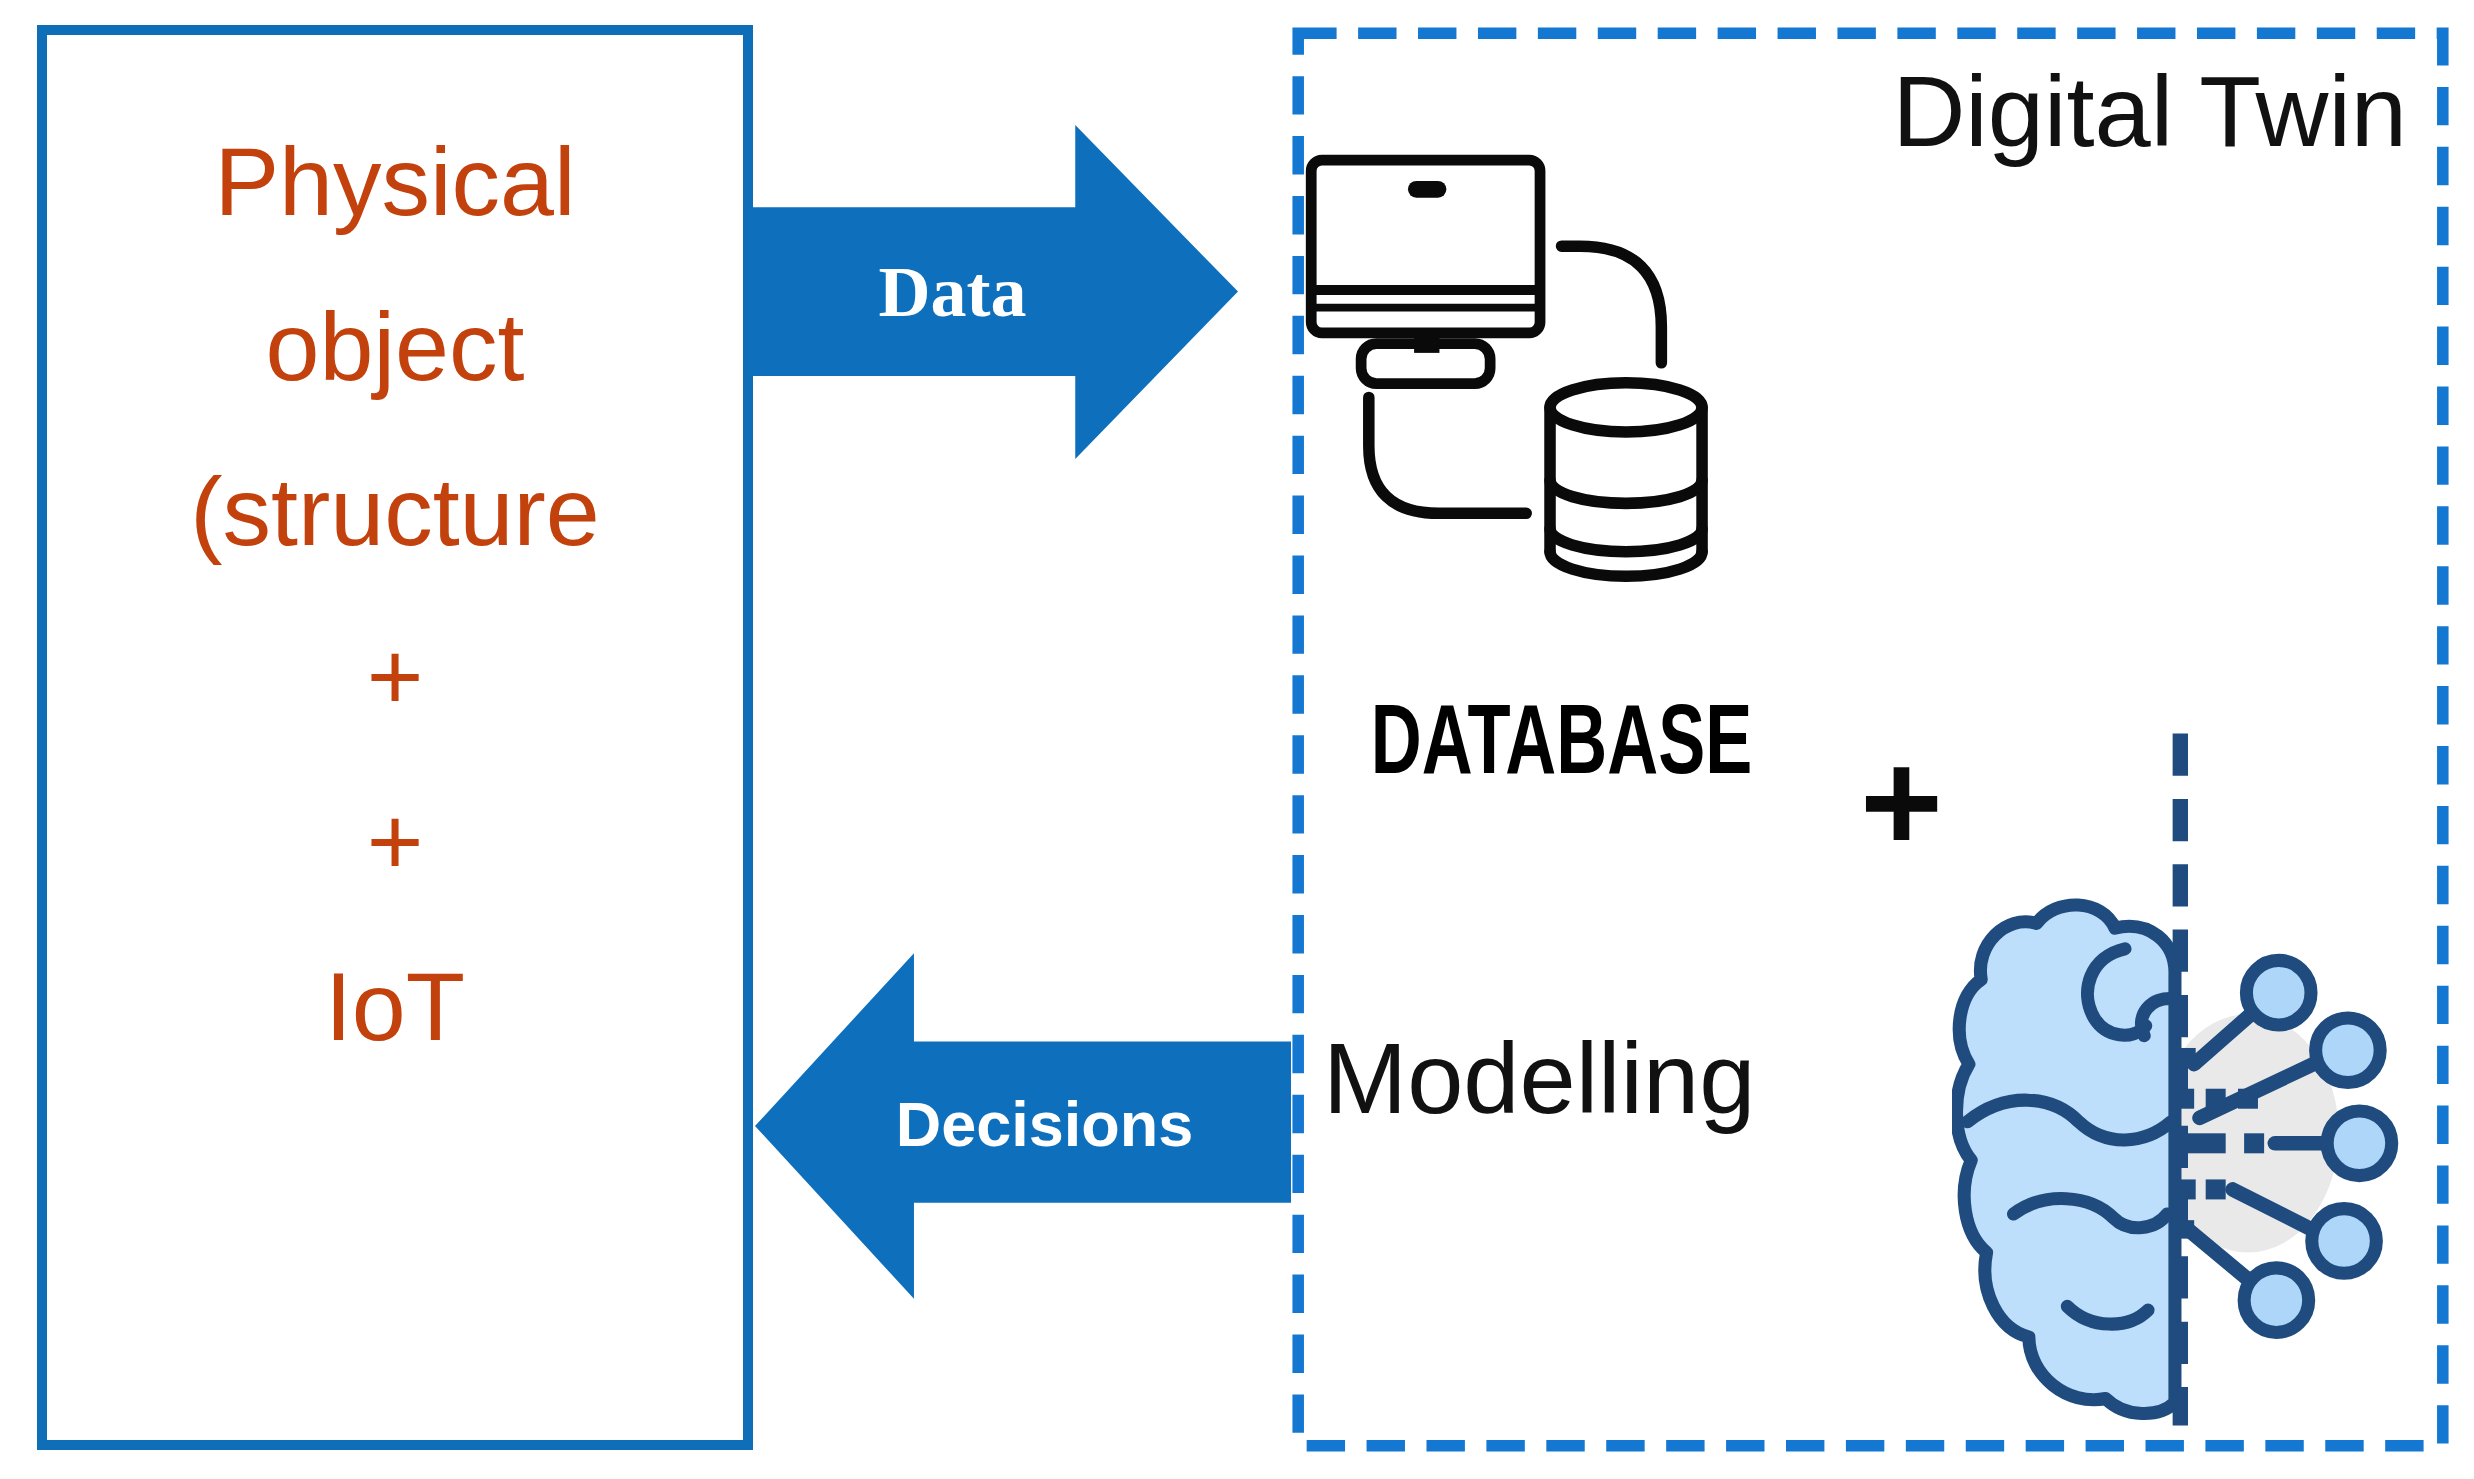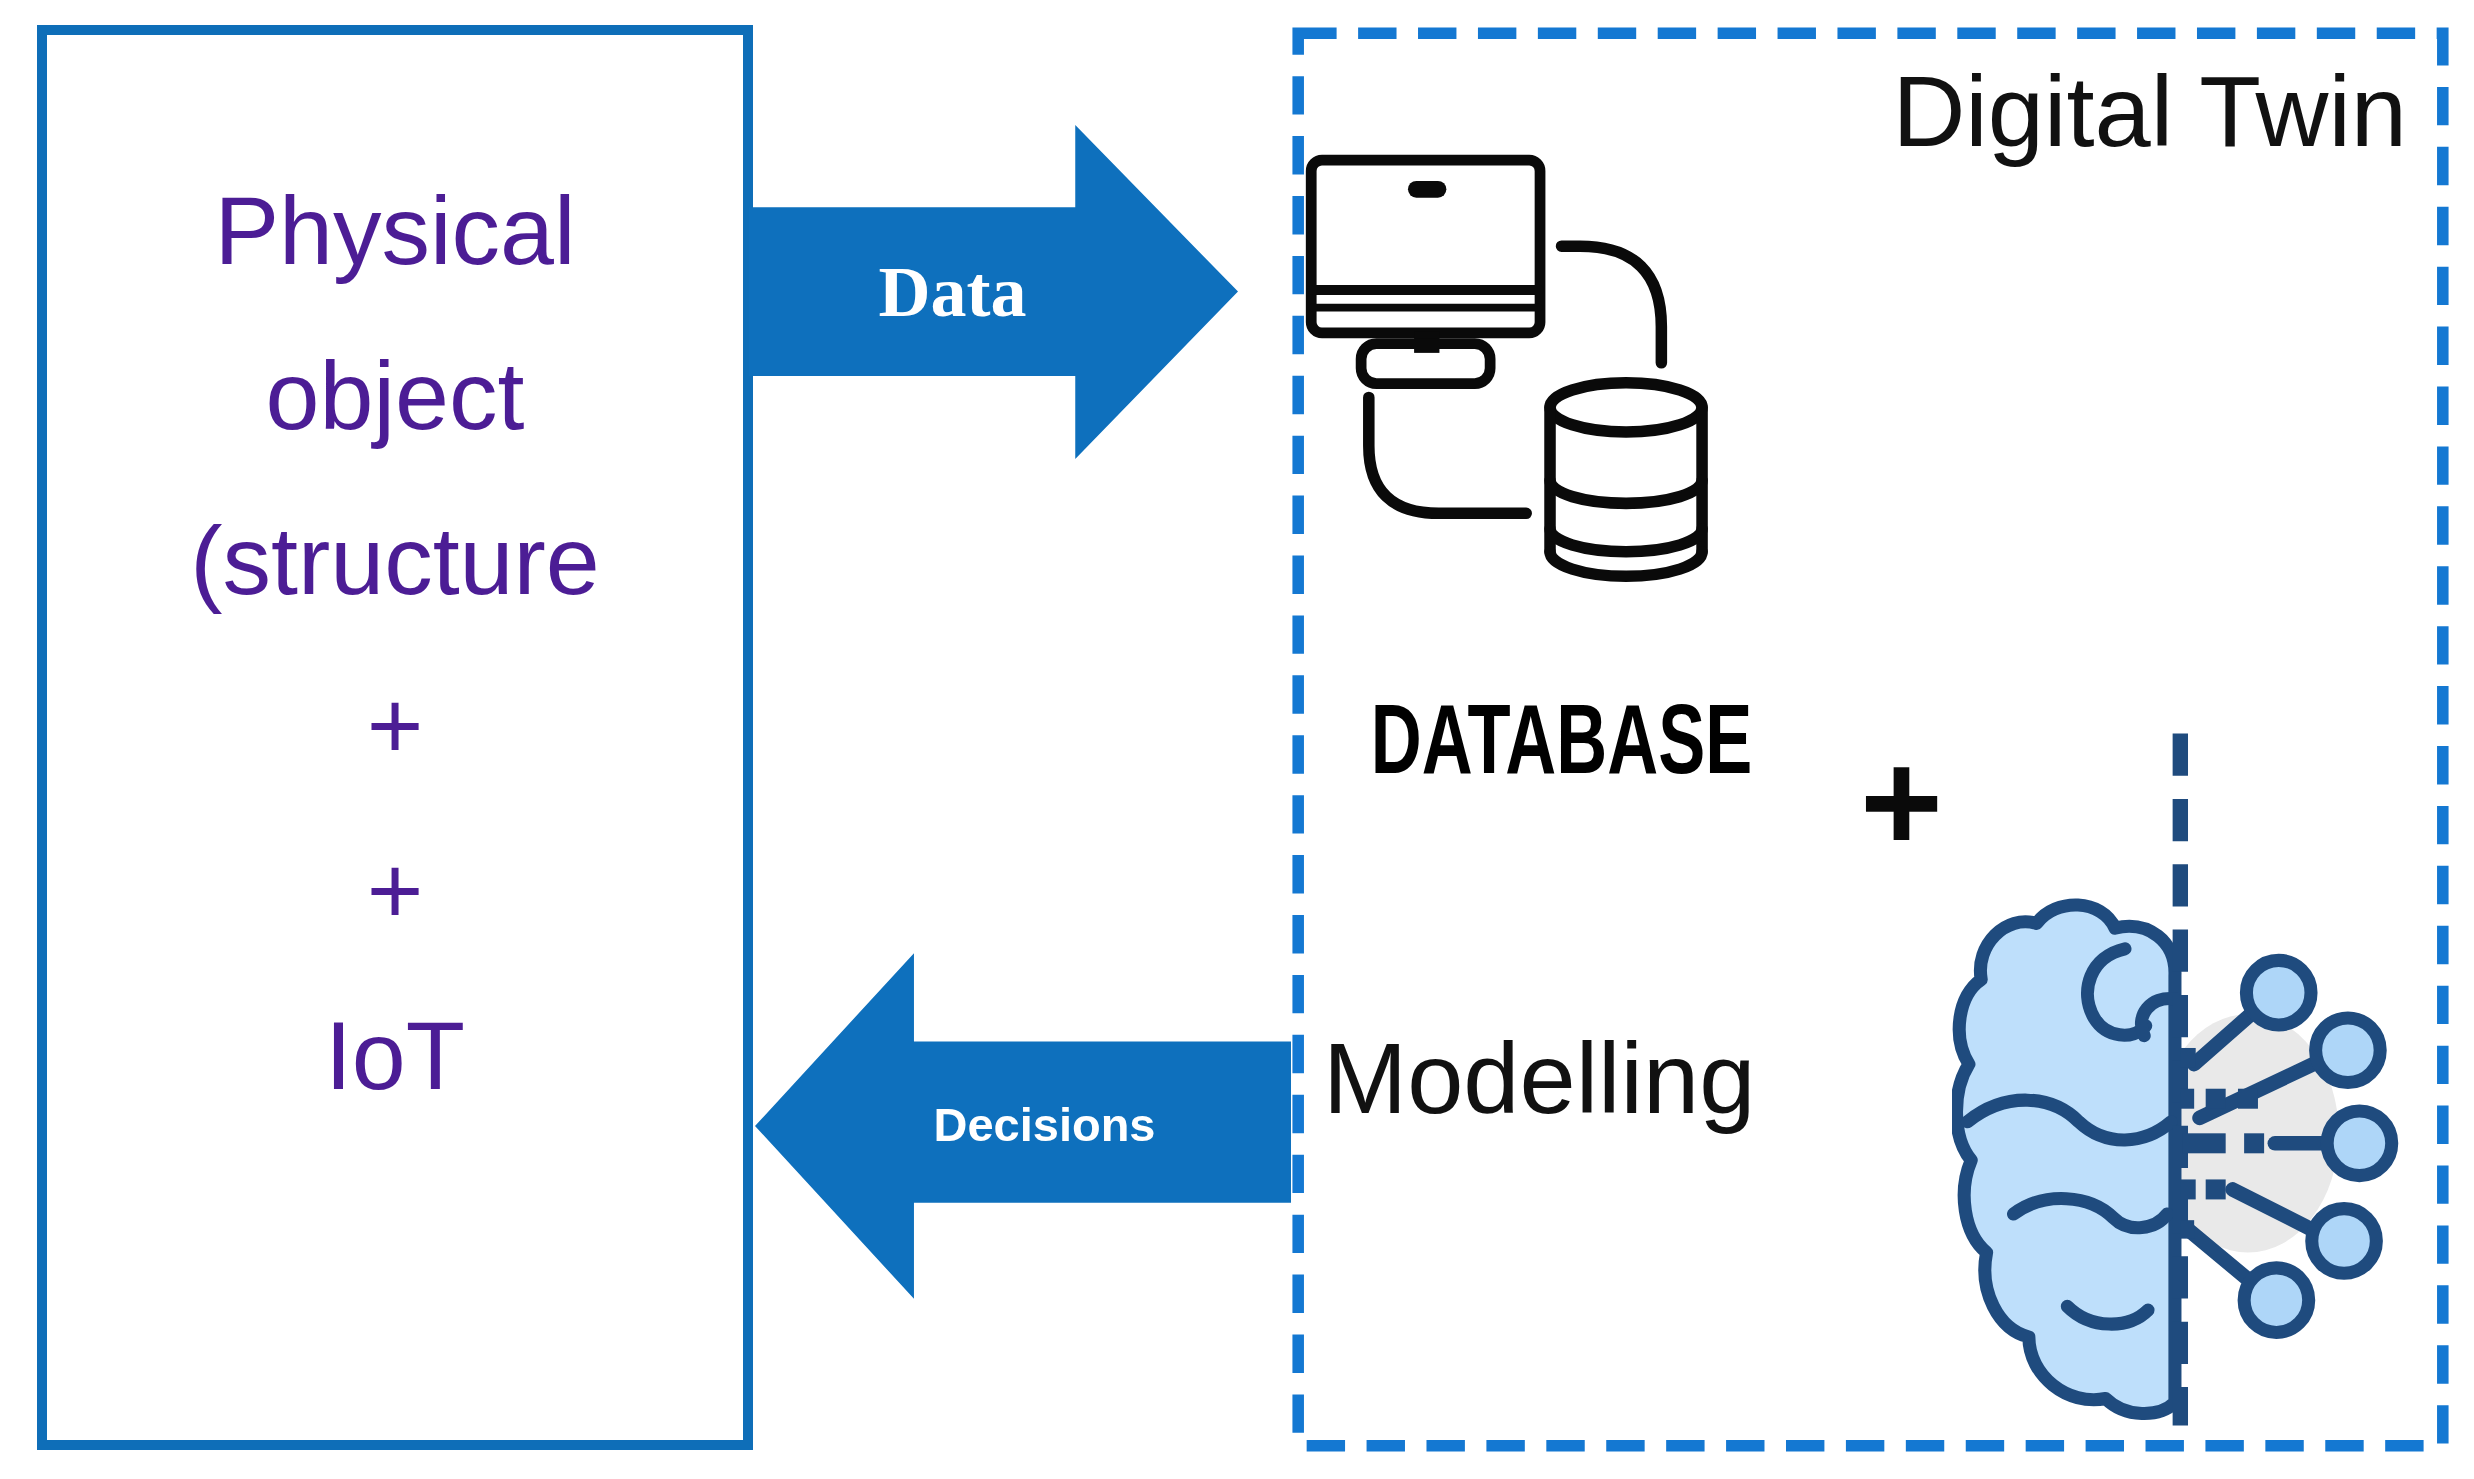--- a/index.html
+++ b/index.html
@@ -15,31 +15,31 @@
 
   
   #physical-box{
     left:37px;top:25px;width:716px;height:1425px;
     border:10px solid var(--solid-border,#0E6EB8);
     box-sizing:border-box;background:#fff;
   }
   #physical-lines{
     position:absolute;left:0;right:0;top:0;bottom:0;
     display:flex;flex-direction:column;align-items:center;
-    padding-top:113px;
-    font-size:97px;line-height:165px;color:#4c1d95;
+    padding-top:64px;
+    font-size:97px;line-height:165px;color:#c2410c;
     text-align:center;white-space:nowrap;
   }
 
   
   .arrow-label{
     text-align:center;color:#fff;font-weight:bold;white-space:nowrap;
   }
   #data-label{left:799px;top:260px;width:307px;font-size:72px;line-height:65px;font-family:Liberation Serif, serif;}
-  #decisions-label{left:891px;top:1093px;width:307px;font-size:47px;line-height:63px;}
+  #decisions-label{left:891px;top:1093px;width:307px;font-size:63px;line-height:63px;}
 
   
   #twin-title{
     top:32px;right:68px;
     font-size:101px;line-height:115px;color:#111;
     text-align:right;white-space:nowrap;margin-top:22px;
   }
   #database-label{
     left:1317px;top:690px;width:384px;
     text-align:center;font-size:98px;line-height:98px;font-weight:bold;color:#000;

